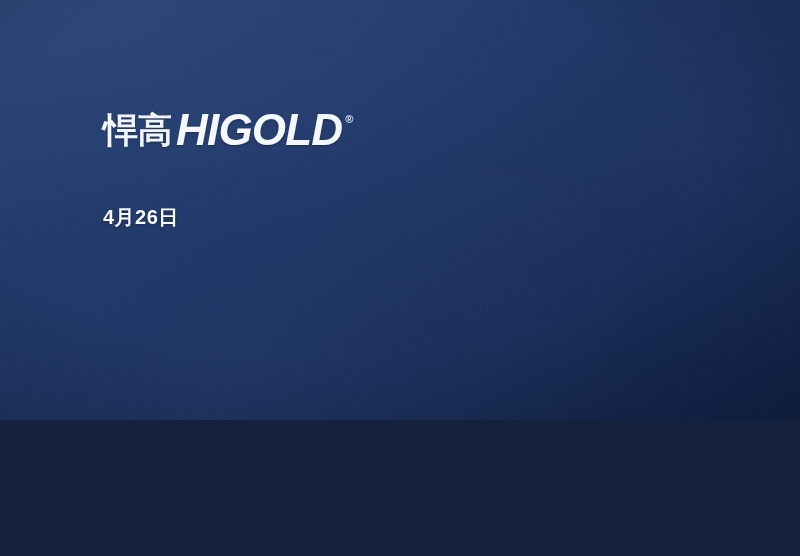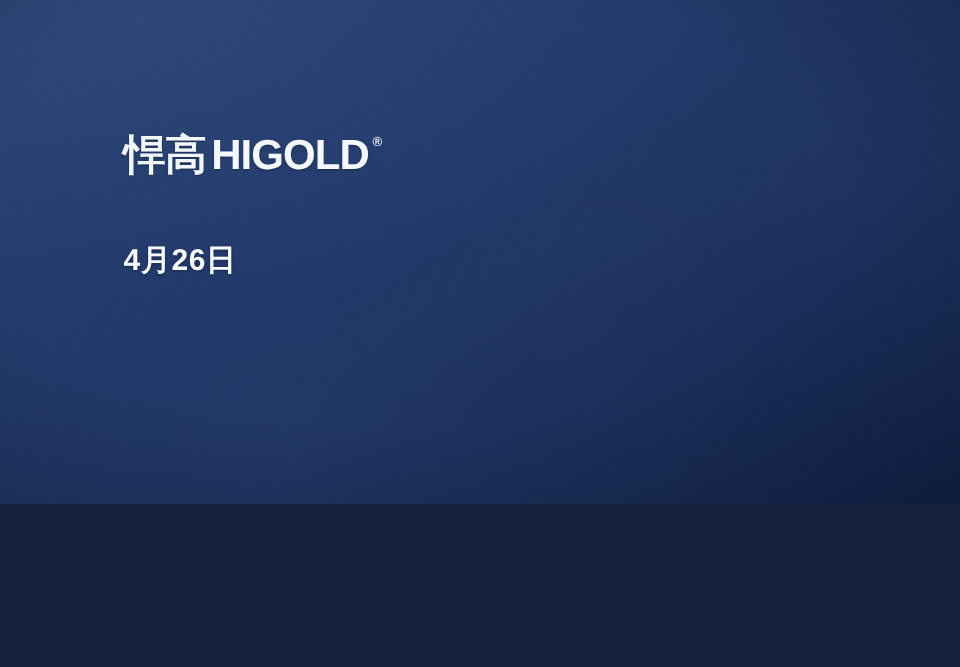--- a/index.html
+++ b/index.html
@@ -62,27 +62,28 @@
   }
   .brand-cn {
     font-size: 35px;
     font-weight: 700;
     line-height: 44px;
     color: #f2f5fa;
     letter-spacing: -0.5px;
     text-shadow: 0 1px 2px rgba(0,0,0,0.30);
   }
   .brand-en {
-    font-size: 35px;
+    font-size: 44px;
     font-weight: 700;
     line-height: 44px;
     color: #f4f7fb;
     letter-spacing: -0.8px;
     margin-left: 4px;
     text-shadow: 0 1px 2px rgba(0,0,0,0.30);
+    font-style: italic;
   }
   .brand-tm {
     font-size: 11px;
     font-weight: 700;
     line-height: 11px;
     color: #e2e8f2;
     margin-left: 3px;
     margin-top: 6px;
     align-self: flex-start;
   }
@@ -106,21 +107,21 @@
     line-height: 38px;
     color: #eef2f8;
     letter-spacing: 2.2px;
     white-space: nowrap;
     margin-top: 12px;
     text-shadow: 0 1px 3px rgba(6,14,34,0.40);
   }
 
   
   .date {
-    font-size: 25px;
+    font-size: 20px;
     font-weight: 700;
     line-height: 30px;
     color: #f7f9fc;
     letter-spacing: 0.5px;
     margin-top: 38px;
     text-shadow: 0 1px 3px rgba(6,14,34,0.40);
   }
 </style>
 </head>
 <body>

